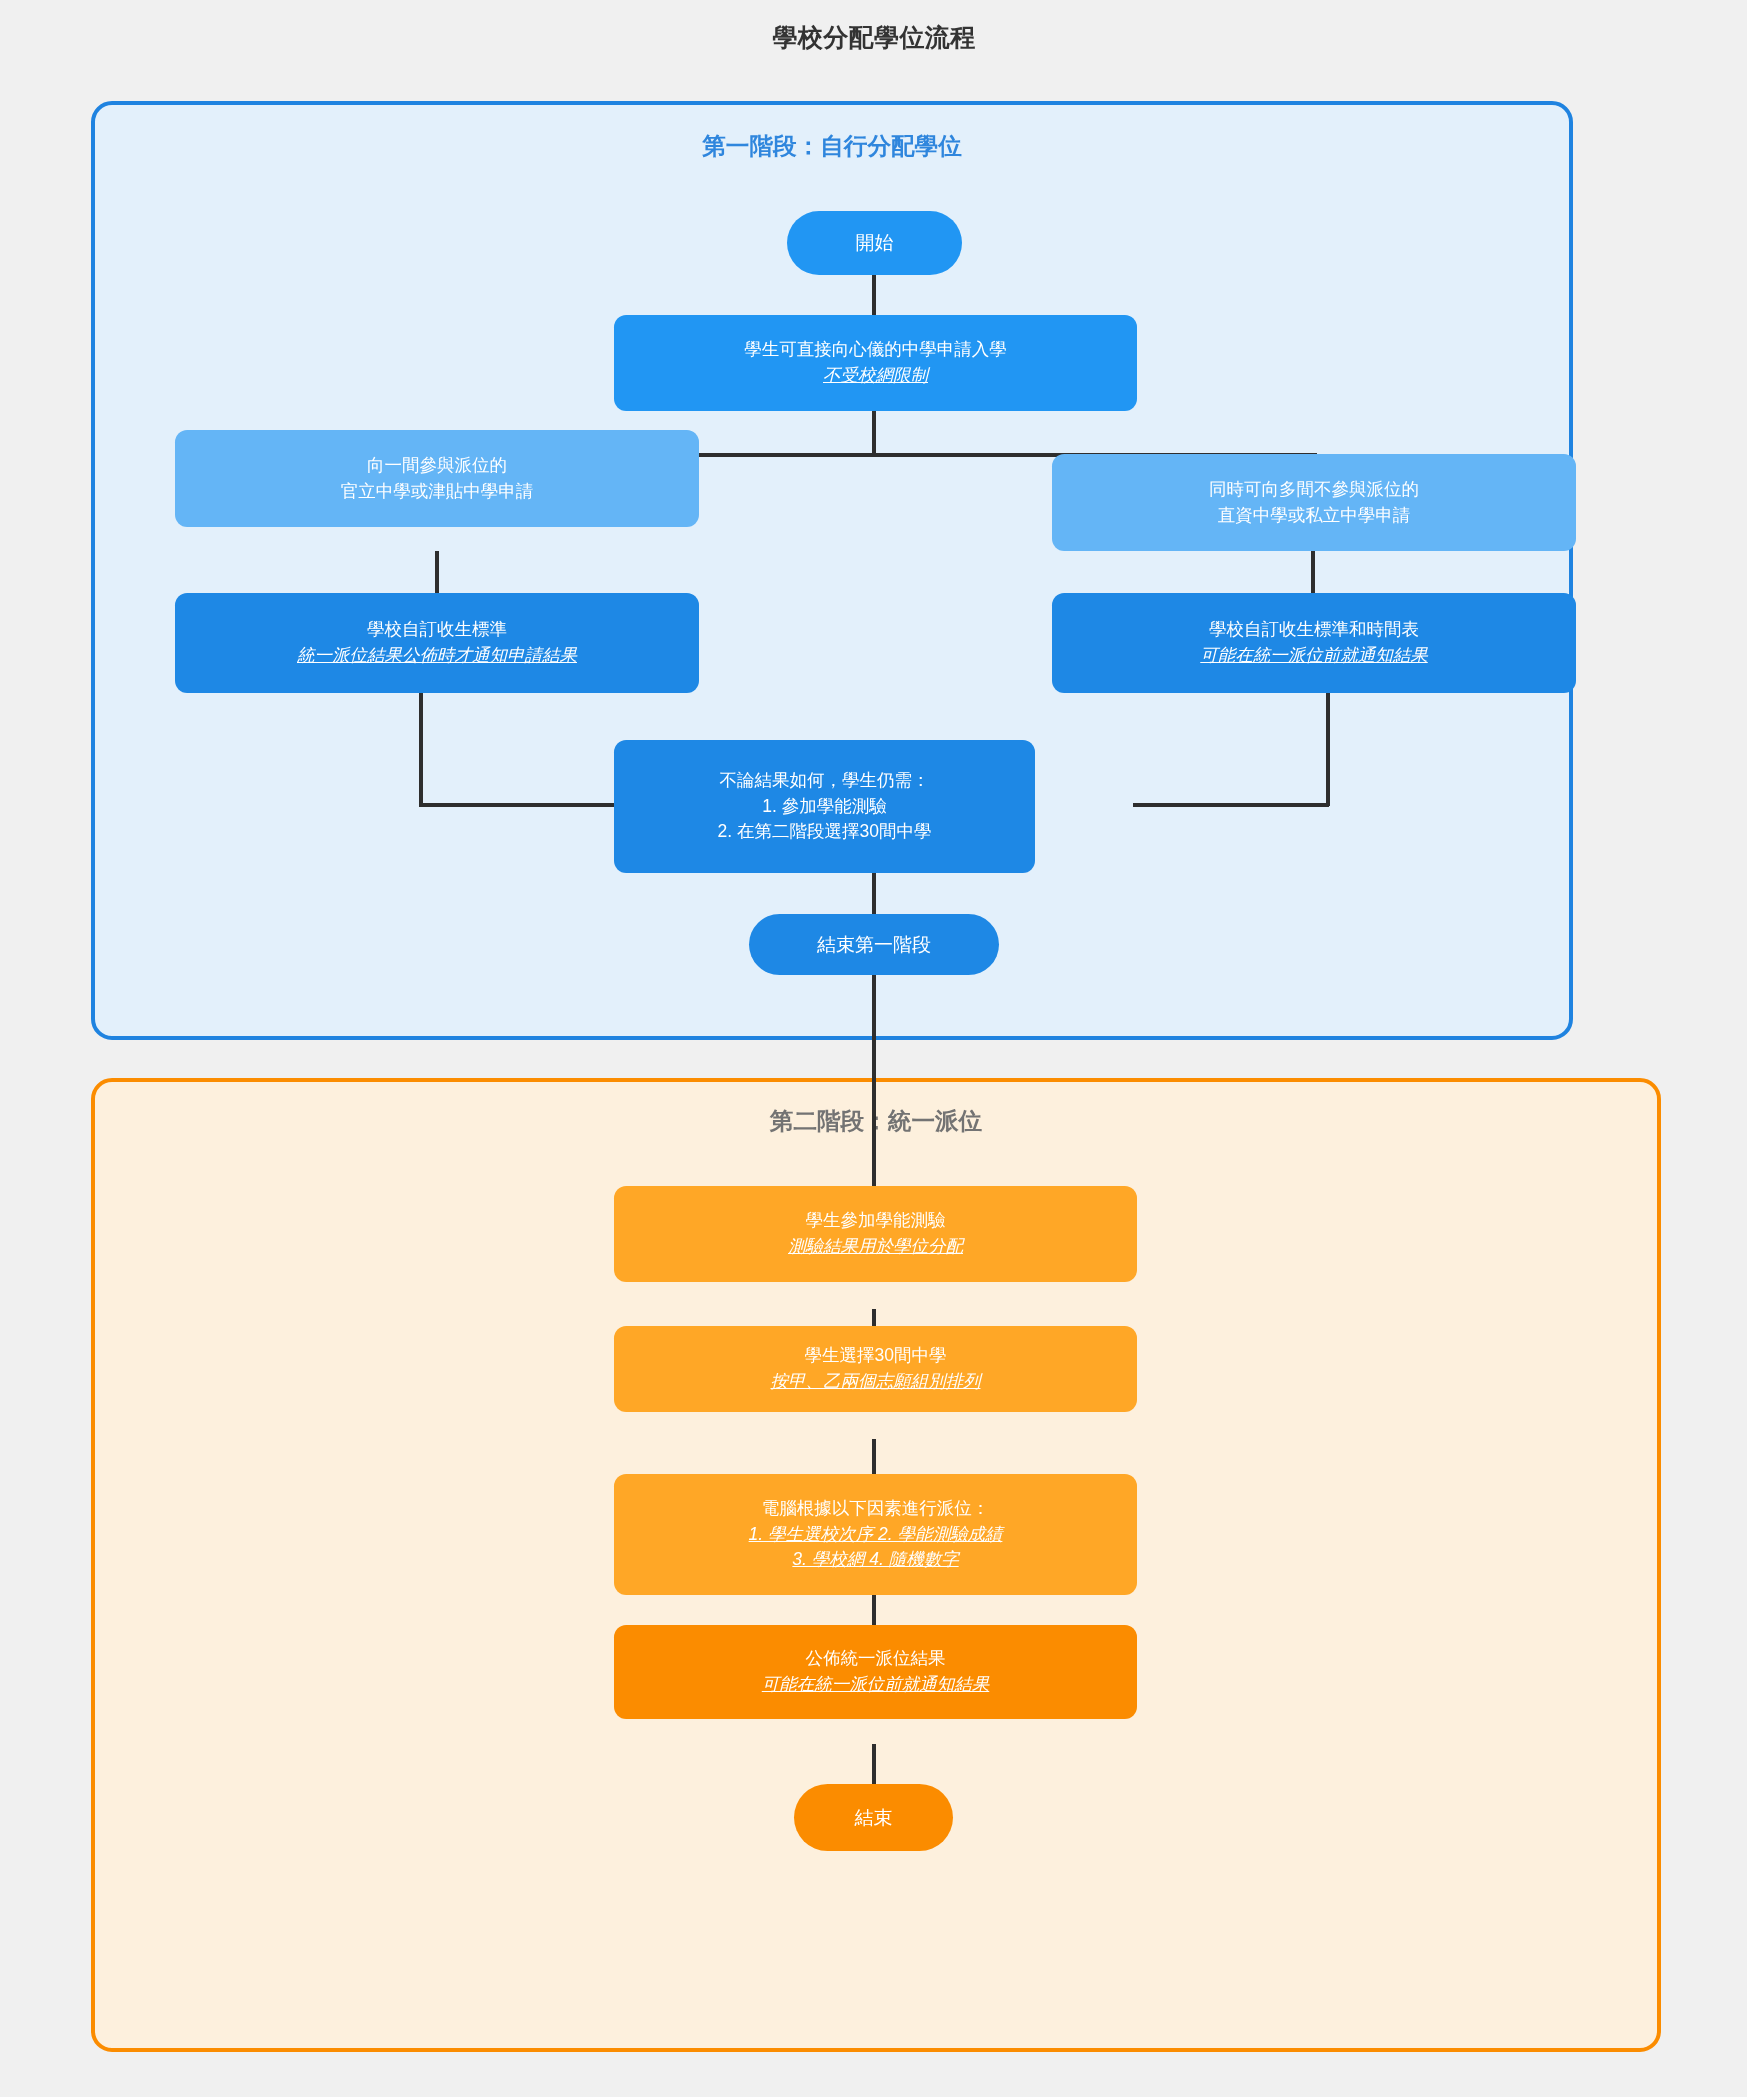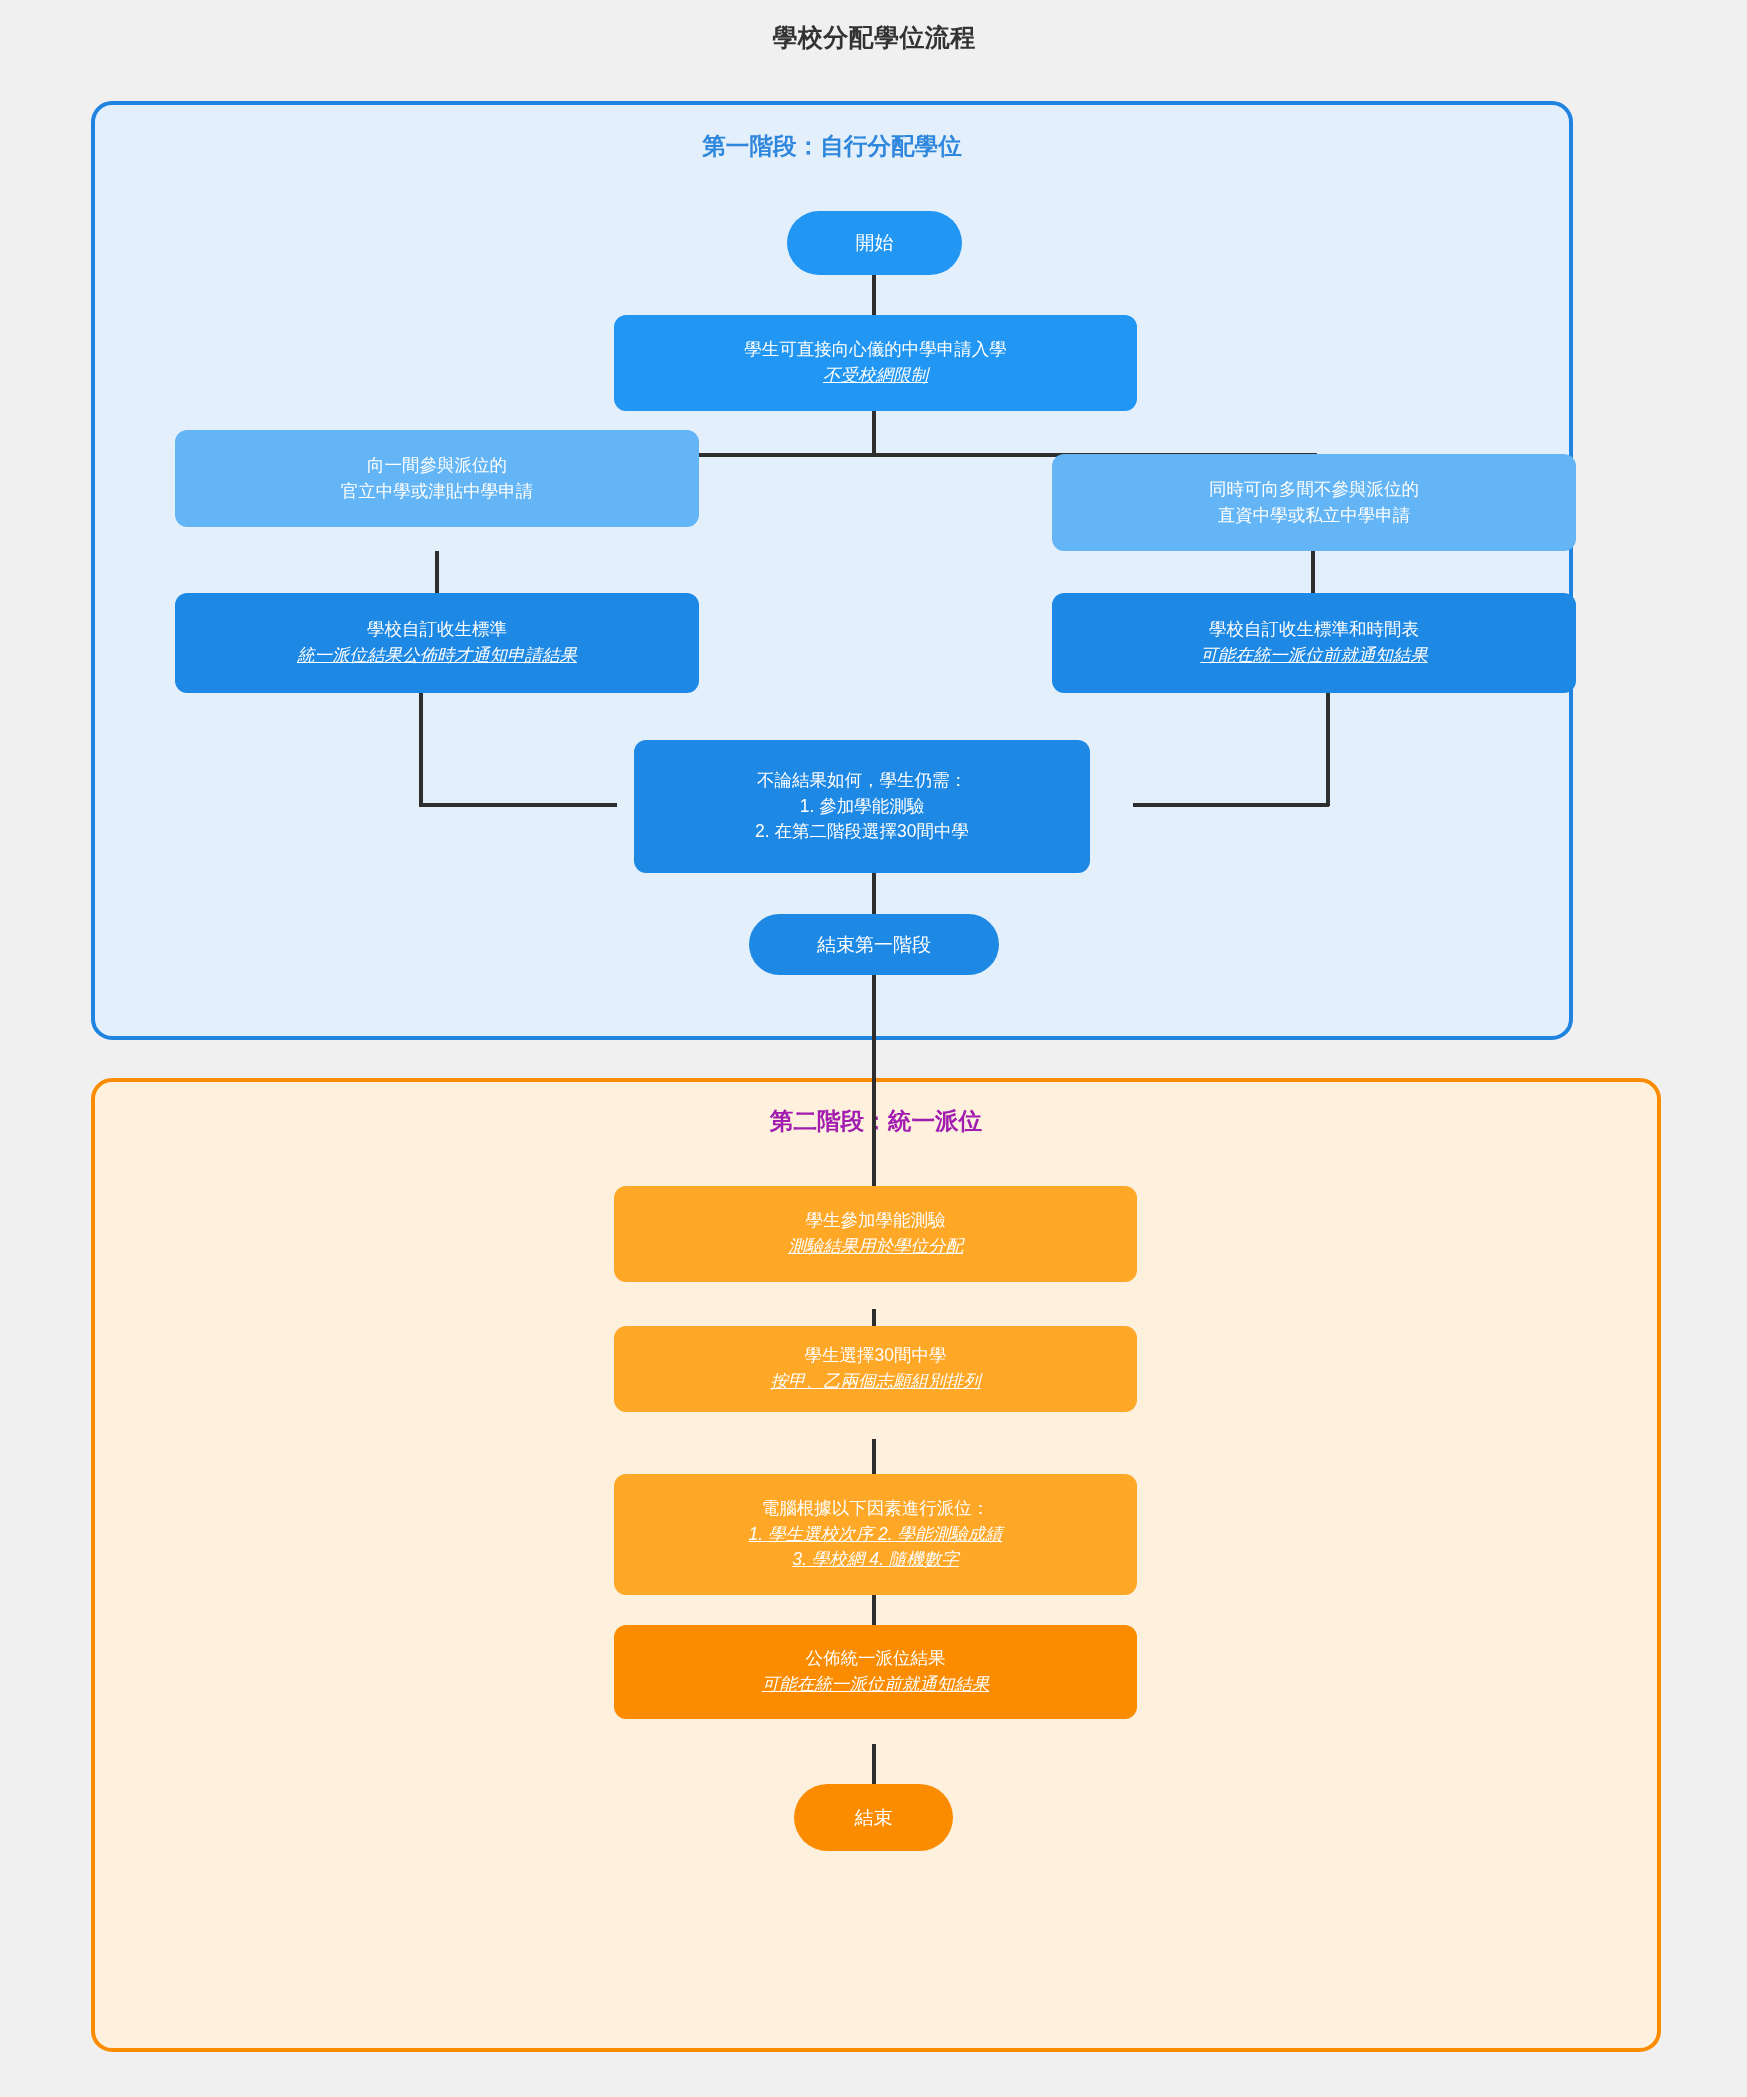--- a/index.html
+++ b/index.html
@@ -52,21 +52,21 @@
   }
   .phase-label {
     position: absolute;
     left: 0;
     width: 100%;
     text-align: center;
     font-size: 23.6px;
     font-weight: bold;
   }
   .phase-1 .phase-label { top: 25px; color: #2f86dd; }
-  .phase-2 .phase-label { top: 23px; color: #a21caf; }
+  .phase-2 .phase-label { top: 23px; color: #737373; }
 
   
   .conn {
     position: absolute;
     background: #2e2e2e;
     z-index: 1;
   }
 
   
   .node {
@@ -148,21 +148,21 @@
   <div class="node proc blue-deep" style="left:175px; top:593px; width:524px; height:100px;">
     <span class="ln">學校自訂收生標準</span>
     <span class="ln sub">統一派位結果公佈時才通知申請結果</span>
   </div>
 
   <div class="node proc blue-deep" style="left:1052px; top:593px; width:524px; height:100px;">
     <span class="ln">學校自訂收生標準和時間表</span>
     <span class="ln sub">可能在統一派位前就通知結果</span>
   </div>
 
-  <div class="node proc blue-deep" style="left:614px; top:740px; width:456px; height:133px;margin-left:20px;">
+  <div class="node proc blue-deep" style="left:614px; top:740px; width:421px; height:133px;">
     <span class="ln">不論結果如何，學生仍需：</span>
     <span class="ln">1. 參加學能測驗</span>
     <span class="ln">2. 在第二階段選擇30間中學</span>
   </div>
 
   <div class="node terminal blue-deep" style="left:749px; top:914px; width:250px; height:61px;">
     <span class="ln">結束第一階段</span>
   </div>
 
   <div class="phase phase-2">

